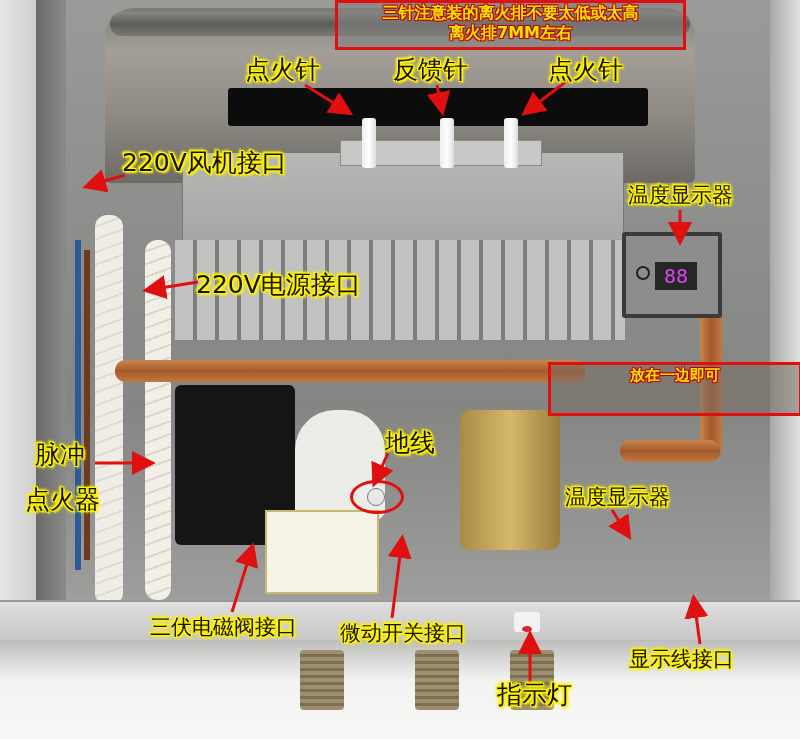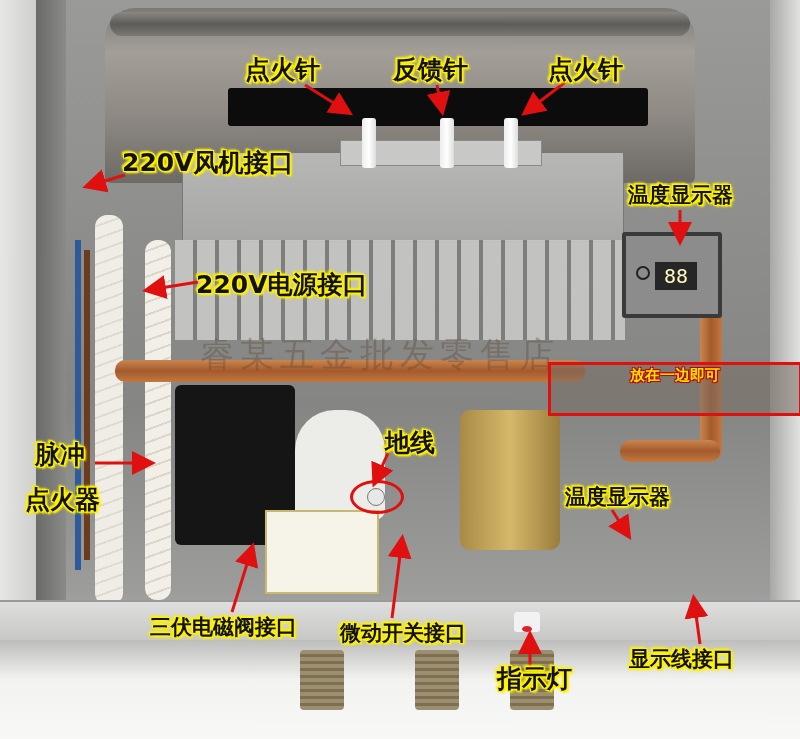--- a/index.html
+++ b/index.html
@@ -23,36 +23,36 @@
   .electrode-bar { left: 340px; top: 140px; width: 200px; height: 24px; background: #c8c8c6; border: 1px solid #8a8a88; }
   .electrode { width: 14px; height: 50px; background: linear-gradient(90deg,#eee,#fff,#ddd); border-radius: 3px; top: 118px; }
   .copper-pipe-h { left: 115px; top: 360px; width: 470px; height: 22px; background: linear-gradient(180deg,#c9864f,#a45a2c,#c27840); border-radius: 10px; }
   .copper-pipe-r { left: 700px; top: 290px; width: 22px; height: 170px; background: linear-gradient(90deg,#c9864f,#a45a2c,#c27840); border-radius: 10px; }
   .copper-pipe-r2 { left: 620px; top: 440px; width: 100px; height: 22px; background: linear-gradient(180deg,#c9864f,#a45a2c,#c27840); border-radius: 10px; }
   .igniter-box { left: 175px; top: 385px; width: 120px; height: 160px; background: #151515; border-radius: 6px; }
   .brass-valve { left: 460px; top: 410px; width: 100px; height: 140px; background: linear-gradient(90deg,#a88a45,#d6b86b,#9a7d3c); border-radius: 10px; }
   .valve-white { left: 295px; top: 410px; width: 90px; height: 110px; background: #ecece8; border-radius: 40px 40px 10px 10px; }
   .solenoid { left: 265px; top: 510px; width: 110px; height: 80px; background: #f6f4e8; border: 2px solid #c8b870; }
   .display { left: 622px; top: 232px; width: 92px; height: 78px; background: #8c8c8c; border: 4px solid #3a3a3a; border-radius: 3px; }
-  .display-lcd { left: 655px; top: 262px; width: 42px; height: 28px; background: #262626; color: #fef9c3; font-family: "DejaVu Sans Mono", monospace; font-size: 20px; line-height: 28px; text-align: center; }
+  .display-lcd { left: 655px; top: 262px; width: 42px; height: 28px; background: #262626; color: #d946ef; font-family: "DejaVu Sans Mono", monospace; font-size: 20px; line-height: 28px; text-align: center; }
   .display-ring { left: 636px; top: 266px; width: 10px; height: 10px; border: 2px solid #222; border-radius: 50%; }
   .wire-white { left: 95px; top: 215px; width: 28px; height: 390px; background: repeating-linear-gradient(160deg,#f0ede6 0 10px,#e0dbd0 10px 12px); border-radius: 12px; }
   .wire-white2 { left: 145px; top: 240px; width: 26px; height: 360px; background: repeating-linear-gradient(160deg,#f2efe8 0 10px,#ddd6c8 10px 12px); border-radius: 12px; }
   .wire-blue { left: 75px; top: 240px; width: 6px; height: 330px; background: #2d5a9a; }
   .wire-brown { left: 84px; top: 250px; width: 6px; height: 310px; background: #6b3b20; }
   .front-lip { left: 0; top: 600px; width: 800px; height: 40px; background: linear-gradient(180deg,#dedede,#c6c6c4); border-top: 2px solid #999; }
   .bottom-plate { left: 0; top: 640px; width: 800px; height: 99px; background: linear-gradient(180deg,#bdbdbb,#f2f2f0 40%,#f8f8f6); }
   .fitting { top: 650px; width: 44px; height: 60px; background: repeating-linear-gradient(180deg,#9c8e6e 0 4px,#7d6f52 4px 7px); border-radius: 4px; }
   .led { left: 514px; top: 612px; width: 26px; height: 20px; background: #f2f2f2; border-radius: 3px; }
   .led-dot { left: 522px; top: 626px; width: 10px; height: 6px; background: #e0202a; border-radius: 50%; }
   .ground-screw { left: 367px; top: 488px; width: 16px; height: 16px; border-radius: 50%; background: #e8e8e8; border: 1px solid #777; }
   .watermark { left: 200px; top: 332px; font-size: 34px; color: rgba(90,70,50,0.35); letter-spacing: 6px; white-space: nowrap; }
 
   
-  .label { position: absolute; font-weight: bold; color: #111; white-space: nowrap;
+  .label { position: absolute; font-weight: normal; color: #111; white-space: nowrap;
     text-shadow: 0 0 2px #fff200, 0 0 3px #fff200, 0 0 4px #fff200, 1px 1px 0 #fff200, -1px -1px 0 #fff200, 1px -1px 0 #fff200, -1px 1px 0 #fff200, 2px 2px 2px #fff200, -2px -2px 2px #fff200; }
   .lbl-lg { font-size: 25px; line-height: 30px; }
   .lbl-md { font-size: 21px; line-height: 26px; }
   .note-box { position: absolute; border: 3px solid #e01010; color: #f5e600; font-weight: bold; text-align: center; white-space: nowrap;
     text-shadow: 0 0 2px #c00000, 1px 1px 0 #c00000, -1px -1px 0 #c00000, 1px -1px 0 #c00000, -1px 1px 0 #c00000; }
   .note-top { left: 335px; top: 0; width: 345px; height: 44px; font-size: 16px; line-height: 20px; background: rgba(130,130,128,0.6); }
   .note-right { left: 548px; top: 362px; width: 248px; height: 48px; font-size: 15px; line-height: 21px; background: rgba(120,110,100,0.55); }
 
   svg.arrows { position: absolute; left: 0; top: 0; width: 800px; height: 739px; pointer-events: none; }
   .circle-mark { position: absolute; left: 350px; top: 480px; width: 48px; height: 28px; border: 3px solid #e01010; border-radius: 50%; }
@@ -89,21 +89,20 @@
   <div class="region display-ring"></div>
   <div class="region display-lcd">88</div>
   <div class="region ground-screw"></div>
   <div class="region front-lip"></div>
   <div class="region bottom-plate"></div>
   <div class="region fitting" style="left:300px;"></div>
   <div class="region fitting" style="left:415px;"></div>
   <div class="region fitting" style="left:510px;"></div>
   <div class="region led"></div>
   <div class="region led-dot"></div>
-  <div class="region watermark">睿某五金批发零售店</div>
 
   <svg class="arrows" viewBox="0 0 800 739">
     <defs>
       <marker id="ah" markerWidth="8" markerHeight="8" refX="6" refY="4" orient="auto">
         <path d="M0,0 L8,4 L0,8 Z" fill="#e01010"></path>
       </marker>
     </defs>
     <g stroke="#e01010" stroke-width="3" fill="none" marker-end="url(#ah)">
       <line x1="305" y1="85" x2="348" y2="112"></line>
       <line x1="437" y1="85" x2="442" y2="110"></line>
@@ -115,31 +114,35 @@
       <line x1="388" y1="453" x2="375" y2="482"></line>
       <line x1="612" y1="510" x2="628" y2="535"></line>
       <line x1="232" y1="612" x2="252" y2="548"></line>
       <line x1="392" y1="618" x2="402" y2="540"></line>
       <line x1="700" y1="644" x2="694" y2="600"></line>
       <line x1="530" y1="682" x2="530" y2="636"></line>
     </g>
   </svg>
   <div class="circle-mark"></div>
 
+  <div class="note-box note-top">
+    <div>三针注意装的离火排不要太低或太高</div>
+    <div>离火排7MM左右</div>
+  </div>
   <div class="note-box note-right">
     <div>放在一边即可</div>
   </div>
 
   <div class="label lbl-lg" style="left:245px;top:55px;">点火针</div>
   <div class="label lbl-lg" style="left:393px;top:55px;">反馈针</div>
   <div class="label lbl-lg" style="left:548px;top:55px;">点火针</div>
   <div class="label lbl-lg" style="left:122px;top:148px;">220V风机接口</div>
   <div class="label lbl-lg" style="left:196px;top:270px;">220V电源接口</div>
   <div class="label lbl-md" style="left:628px;top:182px;">温度显示器</div>
   <div class="label lbl-lg" style="left:35px;top:440px;">脉冲</div>
   <div class="label lbl-lg" style="left:25px;top:485px;">点火器</div>
   <div class="label lbl-lg" style="left:385px;top:428px;">地线</div>
   <div class="label lbl-md" style="left:565px;top:484px;">温度显示器</div>
   <div class="label lbl-md" style="left:340px;top:620px;">微动开关接口</div>
   <div class="label lbl-md" style="left:150px;top:614px;">三伏电磁阀接口</div>
   <div class="label lbl-md" style="left:629px;top:646px;">显示线接口</div>
-  <div class="label lbl-lg" style="left:497px;top:664px;">指示灯</div>
+  <div class="label lbl-lg" style="left:497px;top:680px;">指示灯</div>
 </div>
 
 </body></html>

